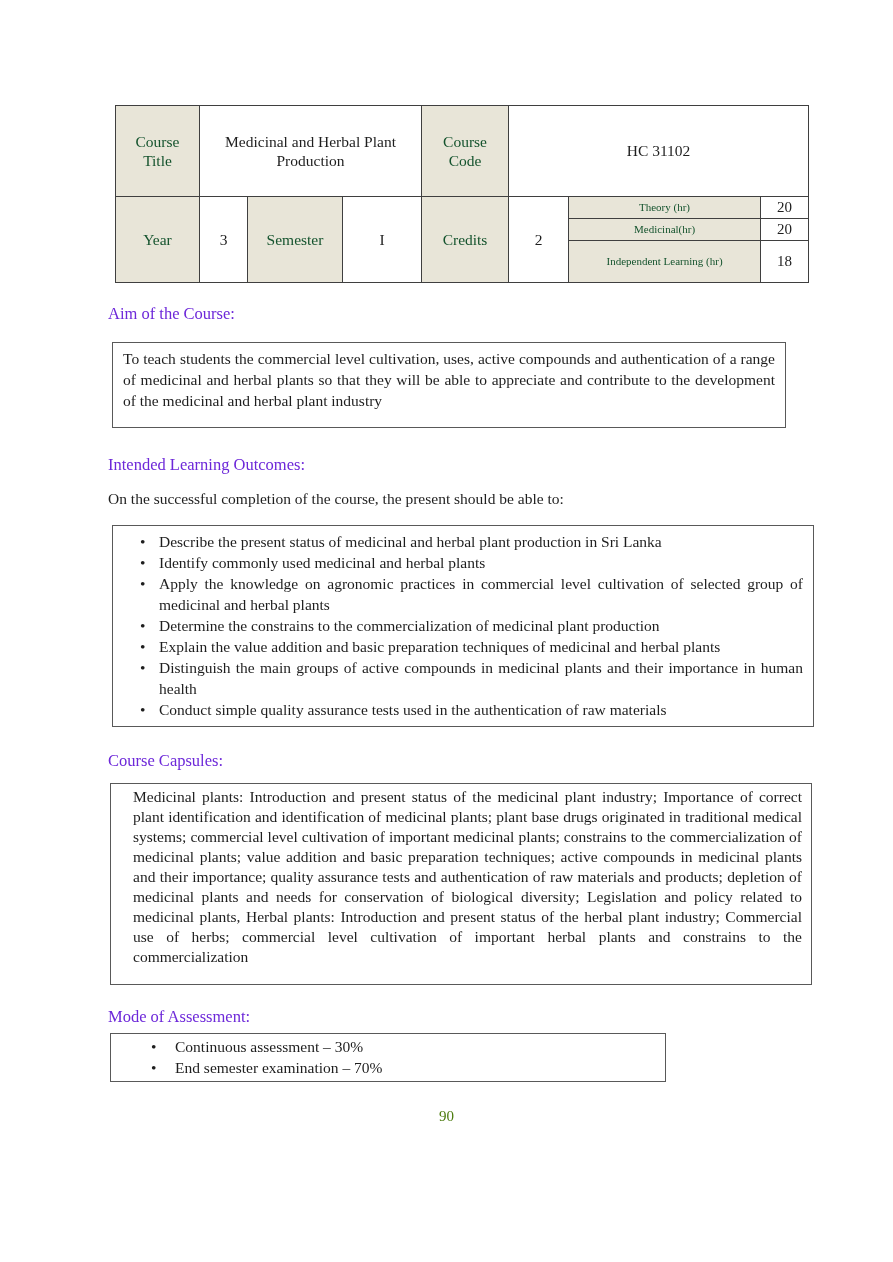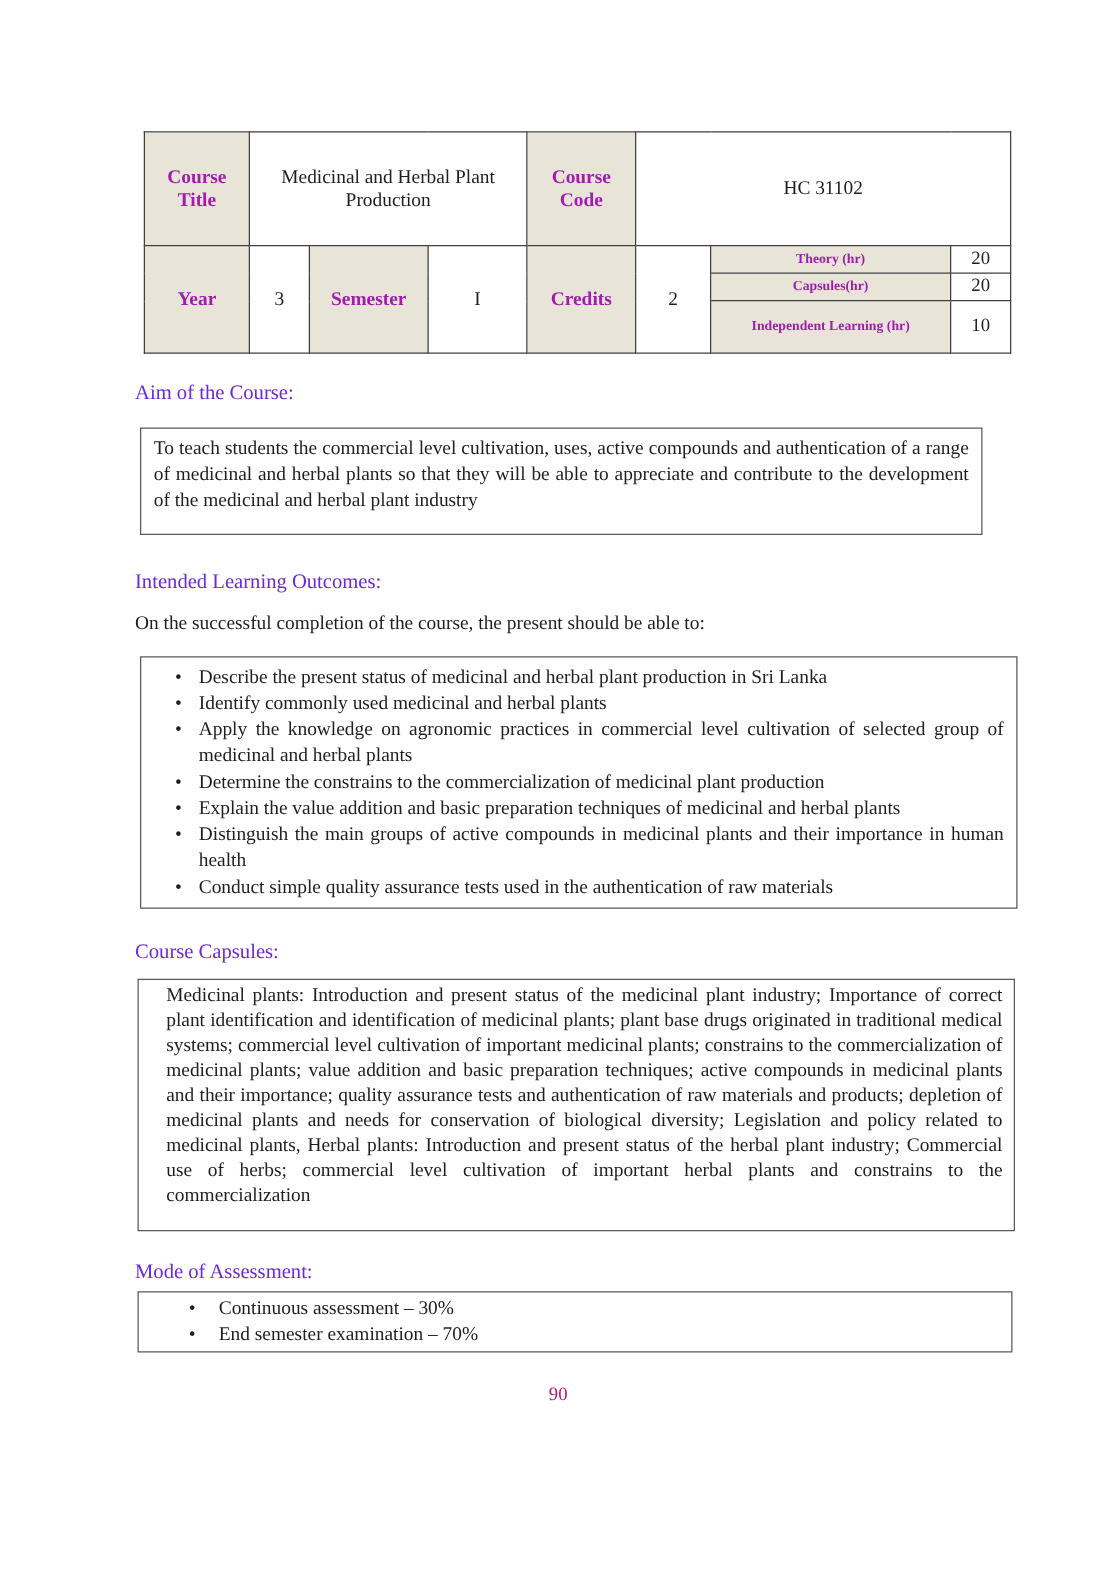--- a/index.html
+++ b/index.html
@@ -21,21 +21,21 @@
   }
   table.course td{
     border:1px solid #3f3f3f;
     text-align:center;
     vertical-align:middle;
     padding:0 4px;
     line-height:1.25;
     overflow:hidden;
   }
   td.shade{background:#e8e5d8;}
-  td.lbl{font-weight:bold;color:#a21caf;}
+  td.lbl{font-weight:normal;color:#14532d;}
   tr.r1{height:91px;}
   tr.rh{height:22px;}
   tr.rh2{height:42px;}
   td.hours-label{font-size:11px;padding:0 25px;line-height:1.3;}
   td.hours-val{font-size:15px;}
   
   .heading{
     font-weight:normal;
     font-size:16.5px;
     color:#6d28d9;
@@ -76,39 +76,39 @@
     position:absolute;left:27px;top:0;
     font-size:15.5px;
   }
   #caps-box{
     width:702px;min-height:202px;
     margin:12px 0 0 110px;
     padding:3px 9px 4px 22px;
     line-height:20px;
   }
   #mode-box{
-    width:700px;min-height:46px;
+    width:556px;min-height:46px;
     margin:6px 0 0 110px;
     padding:2px 10px 3px 0;
   }
   #mode-box ul{list-style:none;margin:0;padding:0;}
   #mode-box li{
     position:relative;
     padding-left:64px;
     line-height:21px;
   }
   #mode-box li::before{
     content:"\2022";
     position:absolute;left:40px;top:0;
   }
   .pagenum{
     margin-top:26px;
     text-align:center;
     font-size:15px;
-    color:#be185d;
+    color:#4d7c0f;
   }
 </style>
 </head>
 <body>
 
 <div class="page">
 
   <table class="course">
     <colgroup>
       <col style="width:84px">
@@ -131,26 +131,26 @@
         <td rowspan="3" class="shade lbl">Year</td>
         <td rowspan="3">3</td>
         <td rowspan="3" class="shade lbl">Semester</td>
         <td rowspan="3">I</td>
         <td rowspan="3" class="shade lbl">Credits</td>
         <td rowspan="3">2</td>
         <td class="shade lbl hours-label">Theory (hr)</td>
         <td class="hours-val">20</td>
       </tr>
       <tr class="rh">
-        <td class="shade lbl hours-label">Capsules(hr)</td>
+        <td class="shade lbl hours-label">Medicinal(hr)</td>
         <td class="hours-val">20</td>
       </tr>
       <tr class="rh2">
         <td class="shade lbl hours-label">Independent Learning (hr)</td>
-        <td class="hours-val">10</td>
+        <td class="hours-val">18</td>
       </tr>
     </tbody>
   </table>
 
   <div class="heading" style="margin-top:21px">Aim of the Course:</div>
   <div class="box justify" id="aim-box">To teach students the commercial level cultivation, uses, active compounds and authentication of a range of medicinal and herbal plants so that they will be able to appreciate and contribute to the development of the medicinal and herbal plant industry</div>
 
   <div class="heading" style="margin-top:27px">Intended Learning Outcomes:</div>
   <div class="intro">On the successful completion of the course, the present should be able to:</div>
   <div class="box" id="ilo-box">

